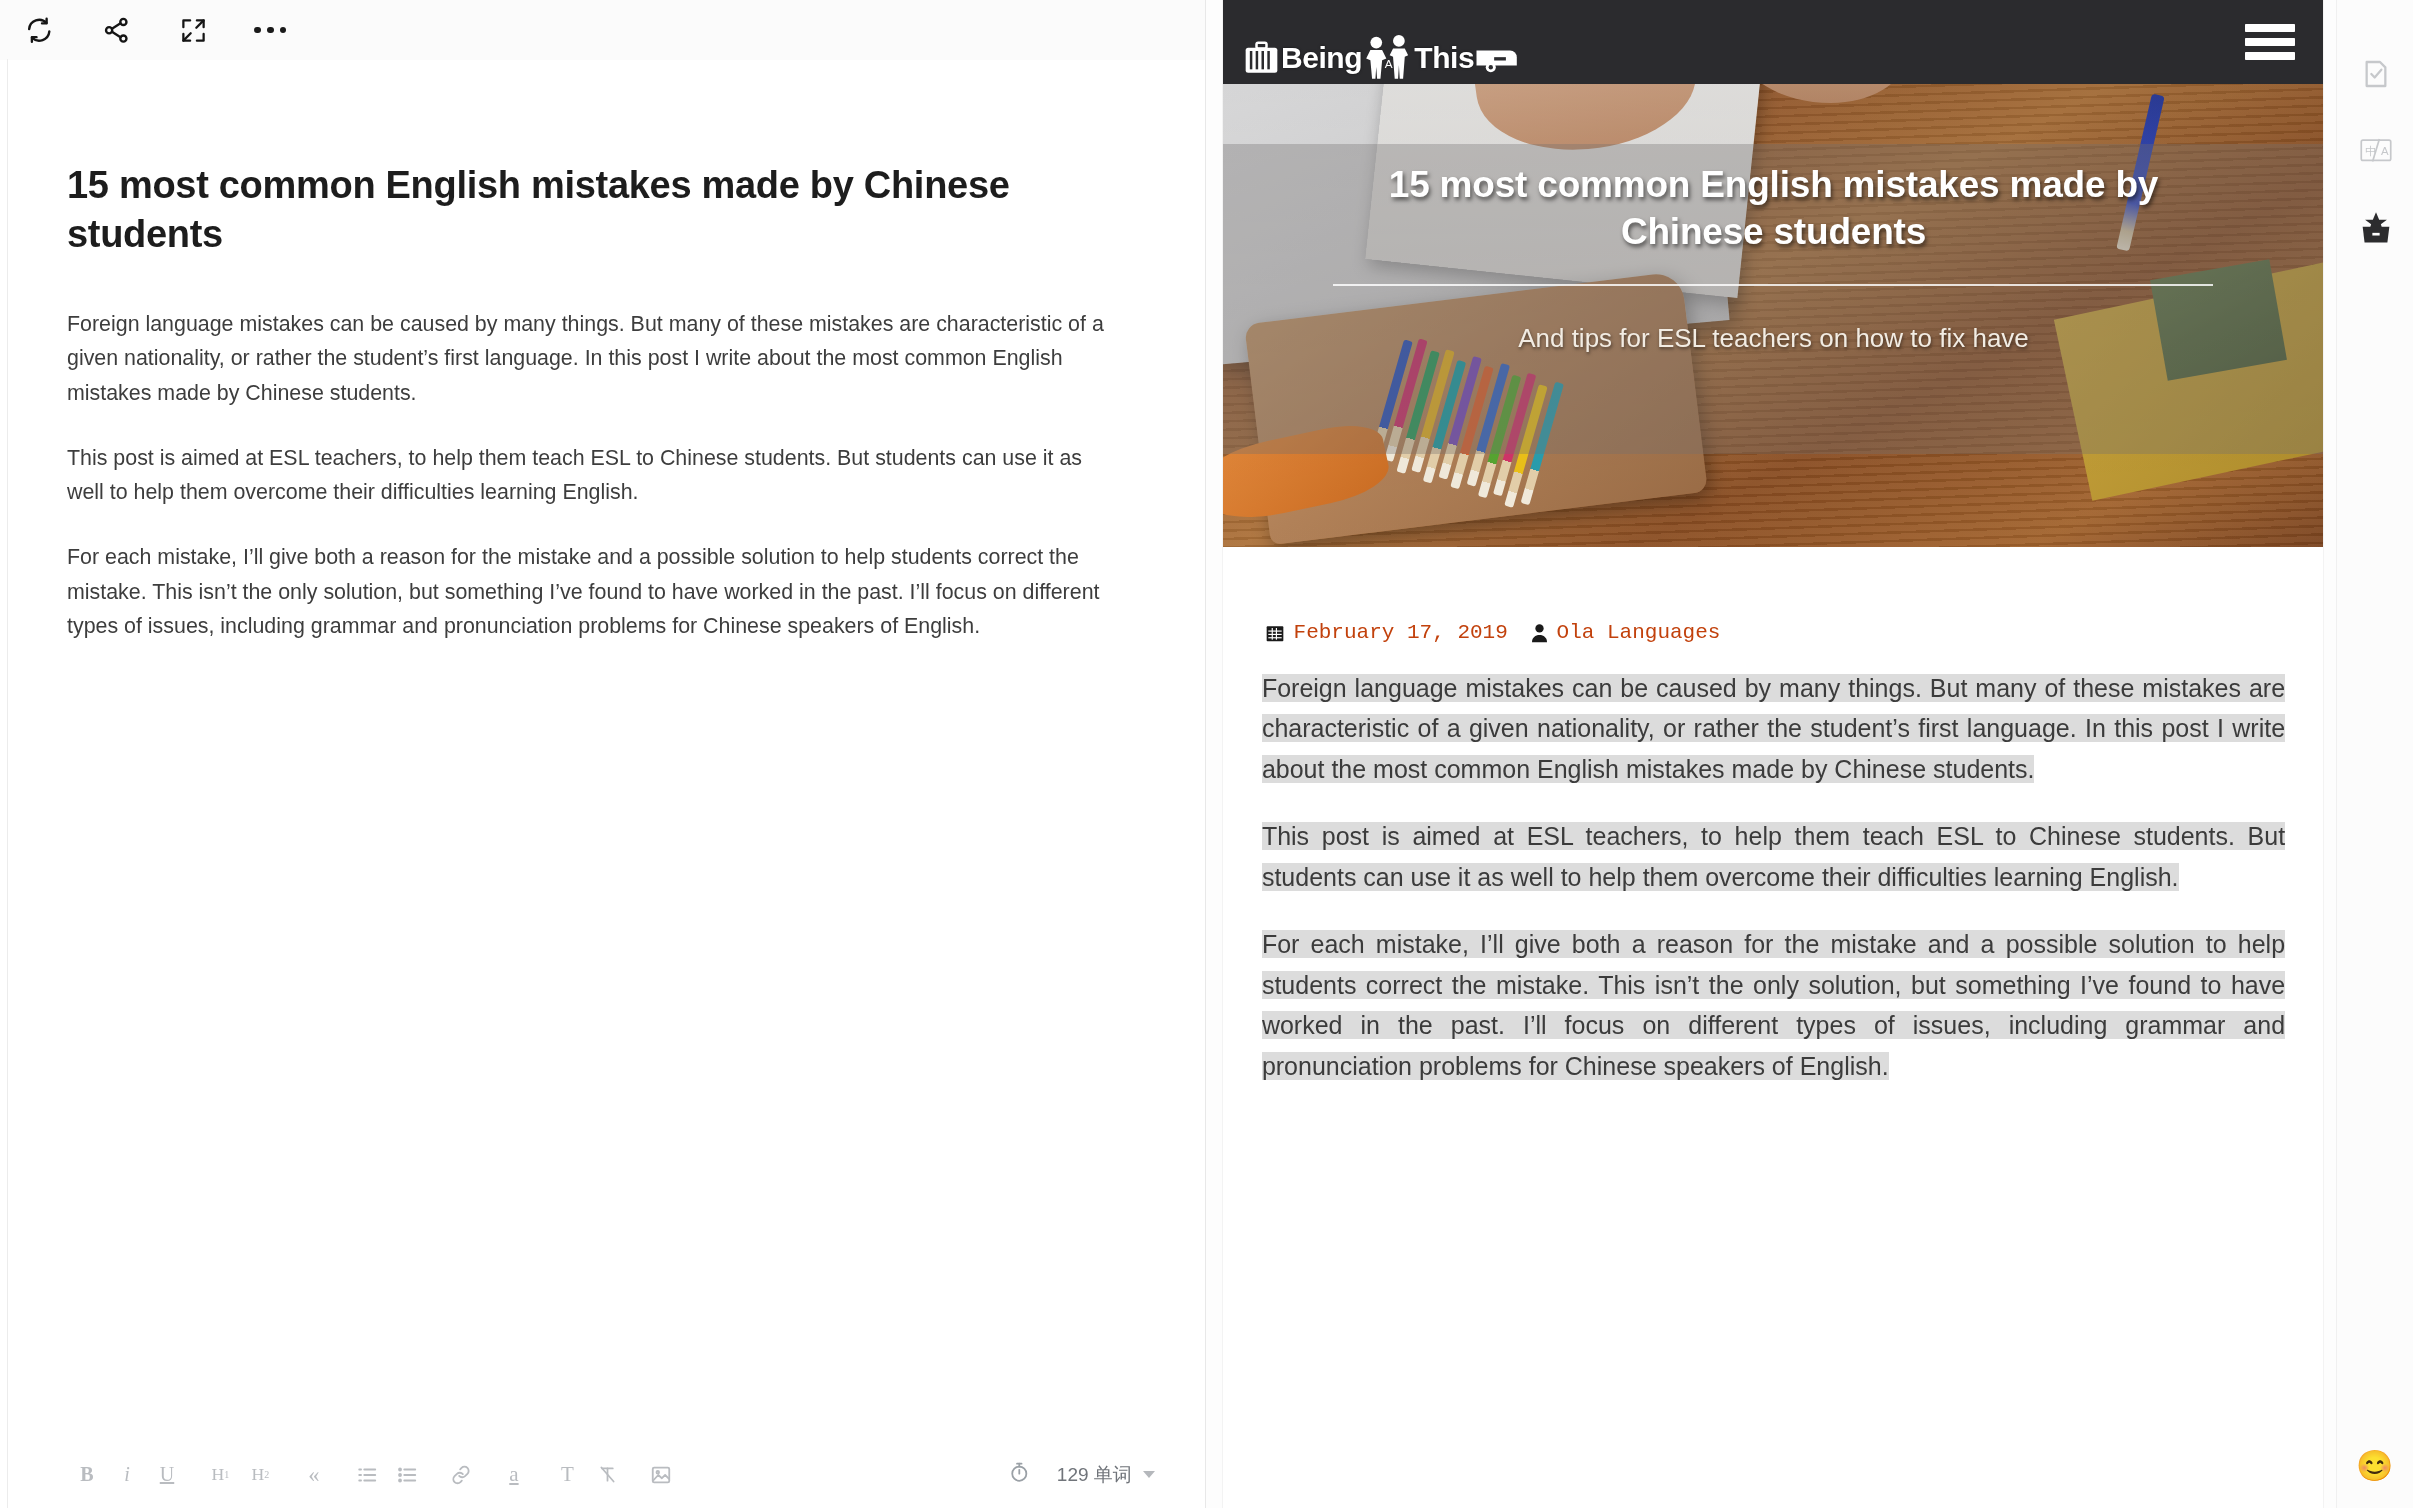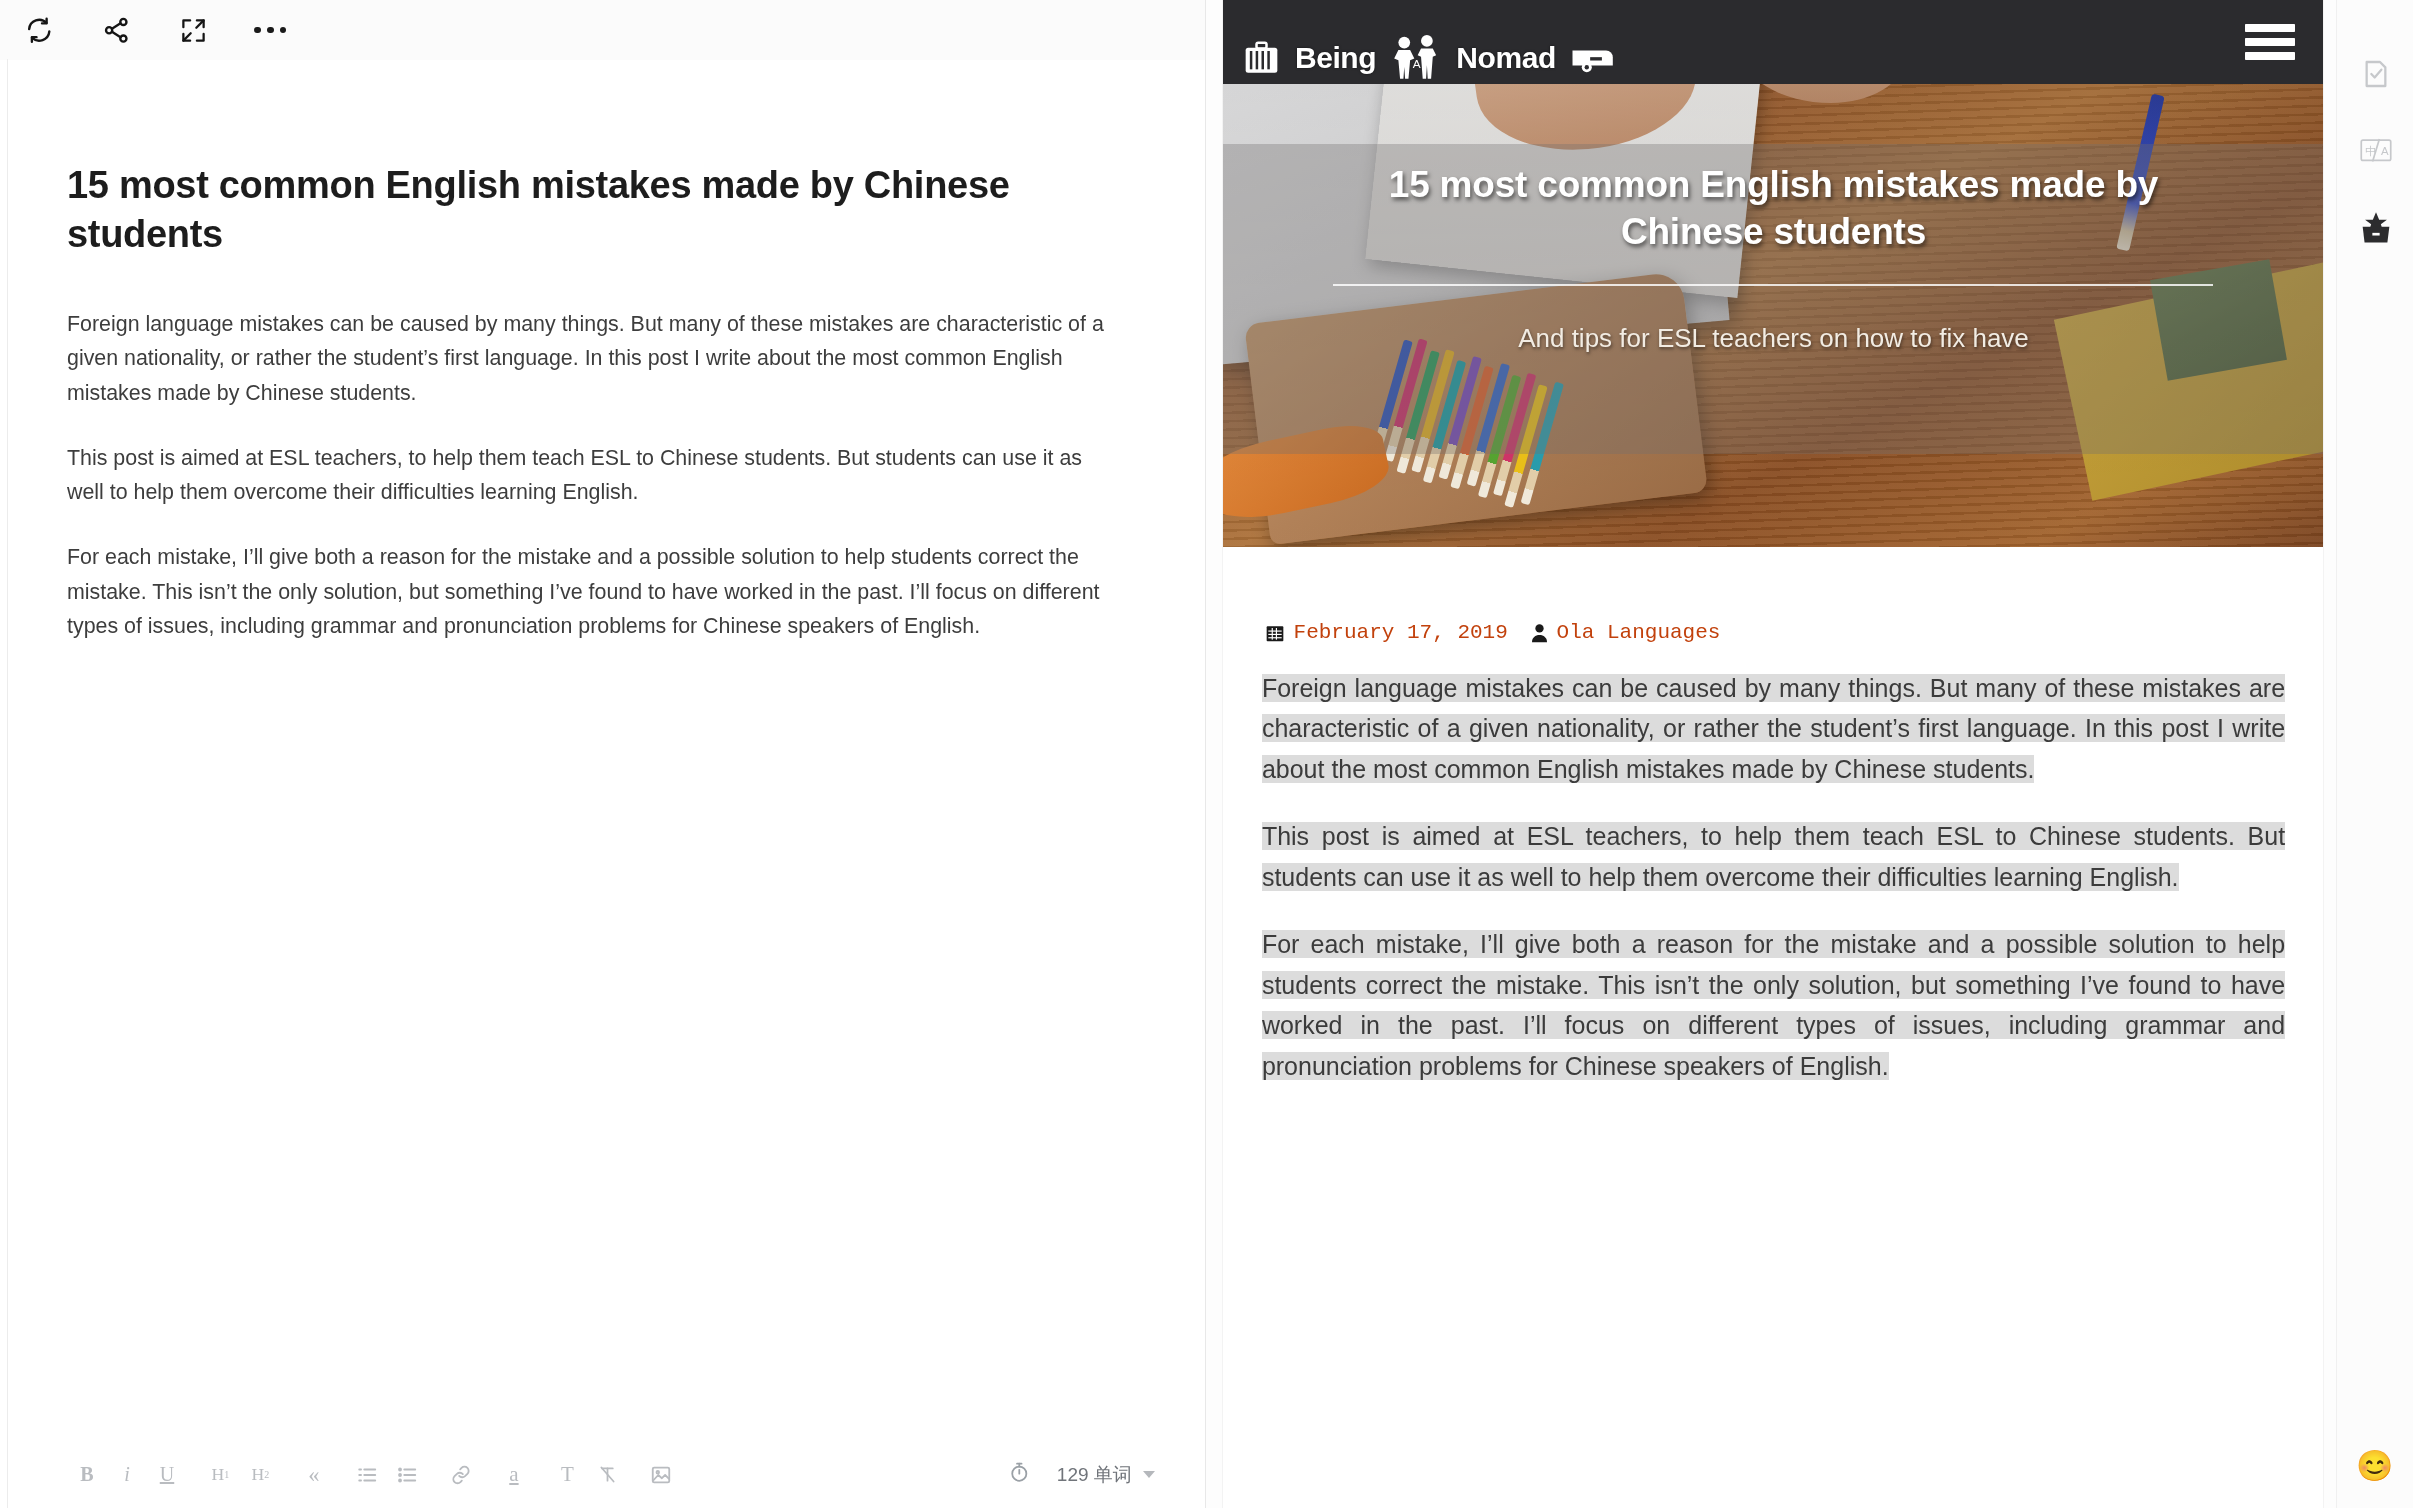--- a/index.html
+++ b/index.html
@@ -111,21 +111,21 @@
     overflow: hidden;
   }
 
   .site-header {
     position: relative; z-index: 4;
     height: 84px;
     background: #2b2b2e;
     display: flex; align-items: center;
     padding: 0 28.5px 0 18.4px;
   }
-  .logo { display: flex; align-items: center; gap: 14px; height: 49px; margin-top: 32px; }
+  .logo { display: flex; align-items: center; gap: 0; height: 49px; margin-top: 32px; }
   .logo-text {
     color: #ffffff; font-size: 30px; font-weight: 700;
     letter-spacing: -0.4px;
     text-shadow: 0 0 2.5px rgba(0,0,0,.6);
     display: flex; align-items: center;
   }
   .logo svg { display:block; }
   .hamburger {
     margin-left: auto; width: 50px; height: 39px;
     display: flex; flex-direction: column; justify-content: space-between;
@@ -437,21 +437,21 @@
           <span class="logo-text">Being</span>
           <span>
             <svg width="52" height="49" viewBox="0 0 62 58" fill="#ffffff">
               <circle cx="17" cy="10" r="7"></circle>
               <path d="M10 19h14l5 10-5 2-2 22h-4l-1-14-1 14h-4l-2-22-5-2z"></path>
               <circle cx="44" cy="8" r="7"></circle>
               <path d="M37 17h14l4 8-4 2-2 26h-4l-1-16-1 16h-4l-2-26-4-2z"></path>
               <text x="27" y="40" font-size="14" font-family="sans-serif" fill="#ffffff">A</text>
             </svg>
           </span>
-          <span class="logo-text">Nomad</span>
+          <span class="logo-text">This</span>
           <span>
             <svg width="47" height="32" viewBox="0 0 56 38" fill="#ffffff">
               <path d="M3 10h40a8 8 0 0 1 8 8v10H3z"></path>
               <circle cx="20" cy="30" r="6" fill="#ffffff"></circle>
               <circle cx="20" cy="30" r="2.6" fill="#2b2b2e"></circle>
               <rect x="24" y="18" width="14" height="4" fill="#2b2b2e"></rect>
             </svg>
           </span>
         </div>
         <div class="hamburger">

